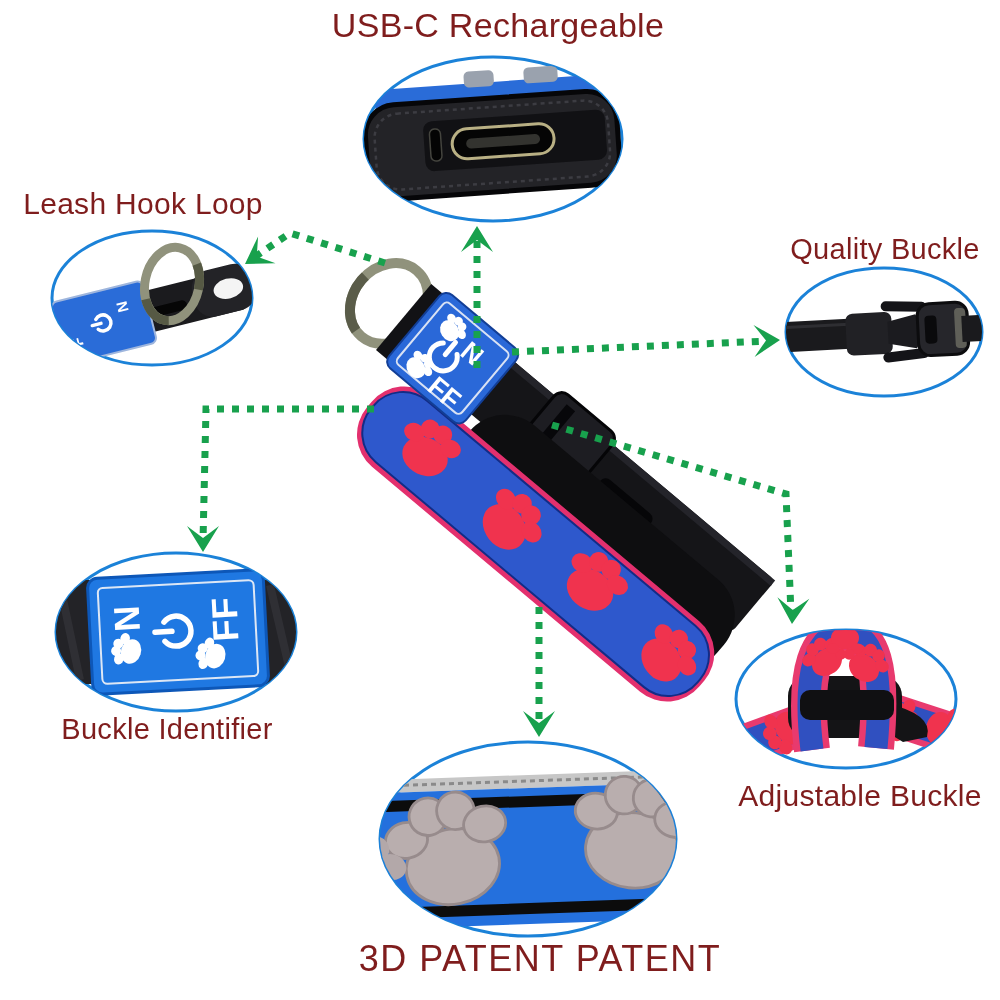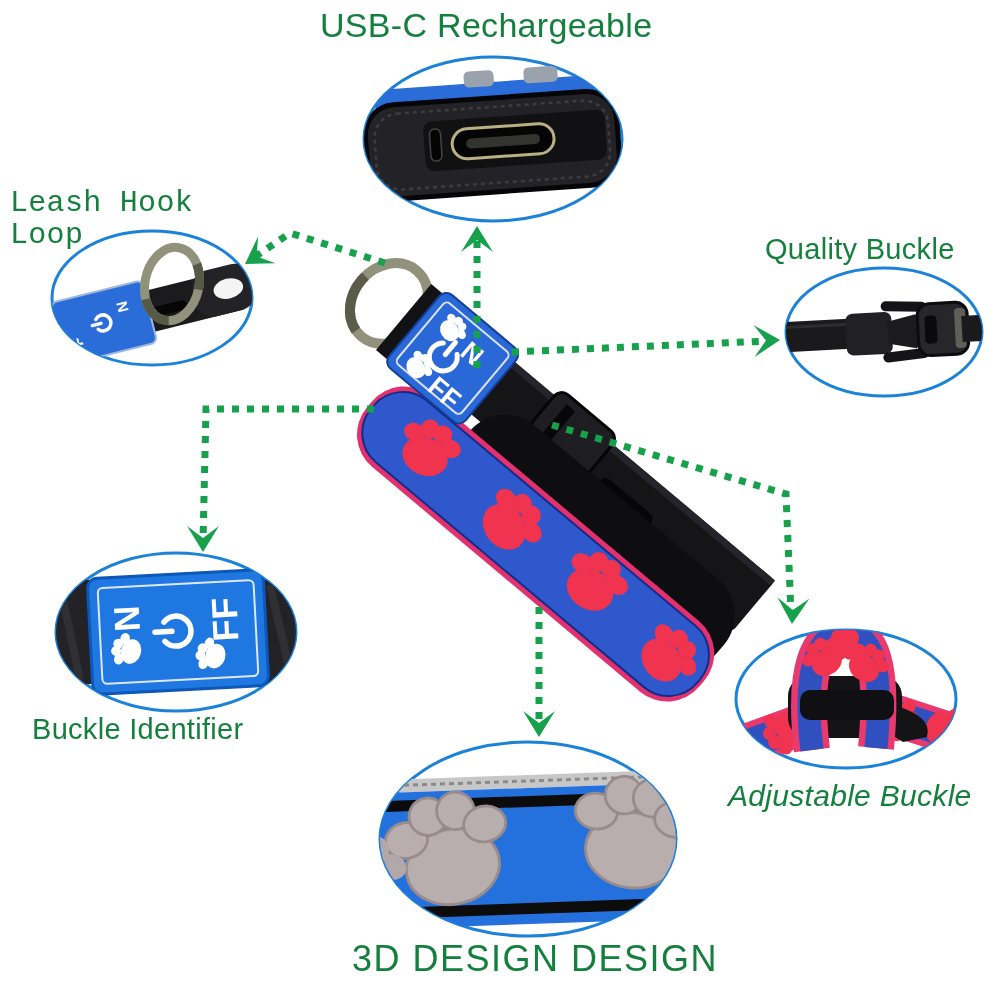--- a/index.html
+++ b/index.html
@@ -1,19 +1,19 @@
 <!DOCTYPE html>
 <html><head>
 <meta charset="utf-8">
 <style>
   html,body{margin:0;padding:0;background:#ffffff;}
   .canvas{position:relative;width:1000px;height:1000px;background:#ffffff;
           font-family:"Liberation Sans",sans-serif;overflow:hidden;}
   .canvas svg{position:absolute;left:0;top:0;}
-  .callout-label{position:absolute;color:#15803d;text-align:left;
+  .callout-label{position:absolute;color:#7f1d1d;text-align:center;
                  font-size:30px;line-height:1.05;letter-spacing:.3px;}
   .lbl-title{font-size:34px;}
   .lbl-patent{font-size:36px;letter-spacing:1.5px;}
   .lbl-quality,.lbl-switch{font-size:29px;}
   svg text{font-family:"Liberation Sans",sans-serif;font-weight:bold;fill:#ffffff;}
 </style>
 </head>
 <body>
 
 <div class="canvas">
@@ -232,18 +232,18 @@
     <use href="#ah" transform="translate(477,226) rotate(-90)"></use>
     <use href="#ah" transform="translate(245,264) rotate(147)"></use>
     <use href="#ah" transform="translate(780,340) rotate(-2)"></use>
     <use href="#ah" transform="translate(203,552) rotate(90)"></use>
     <use href="#ah" transform="translate(539,737) rotate(90)"></use>
     <use href="#ah" transform="translate(792,624) rotate(93)"></use>
   </g>
 </svg>
 
   <div class="callout-label lbl-title" style="left:320px;top:8px;width:356px;">USB-C Rechargeable</div>
-  <div class="callout-label" style="left:10px;top:188px;width:266px;font-family:Liberation Mono, monospace;">Leash Hook Loop</div>
+  <div class="callout-label" style="left:10px;top:188px;width:266px;">Leash Hook Loop</div>
   <div class="callout-label lbl-quality" style="left:765px;top:234px;width:240px;">Quality Buckle</div>
   <div class="callout-label lbl-switch" style="left:32px;top:714px;width:270px;">Buckle Identifier</div>
-  <div class="callout-label lbl-patent" style="left:352px;top:940px;width:376px;">3D DESIGN DESIGN</div>
-  <div class="callout-label" style="left:728px;top:780px;width:264px;font-style:italic;">Adjustable Buckle</div>
+  <div class="callout-label lbl-patent" style="left:352px;top:940px;width:376px;">3D PATENT PATENT</div>
+  <div class="callout-label" style="left:728px;top:780px;width:264px;">Adjustable Buckle</div>
 </div>
 
 </body></html>

